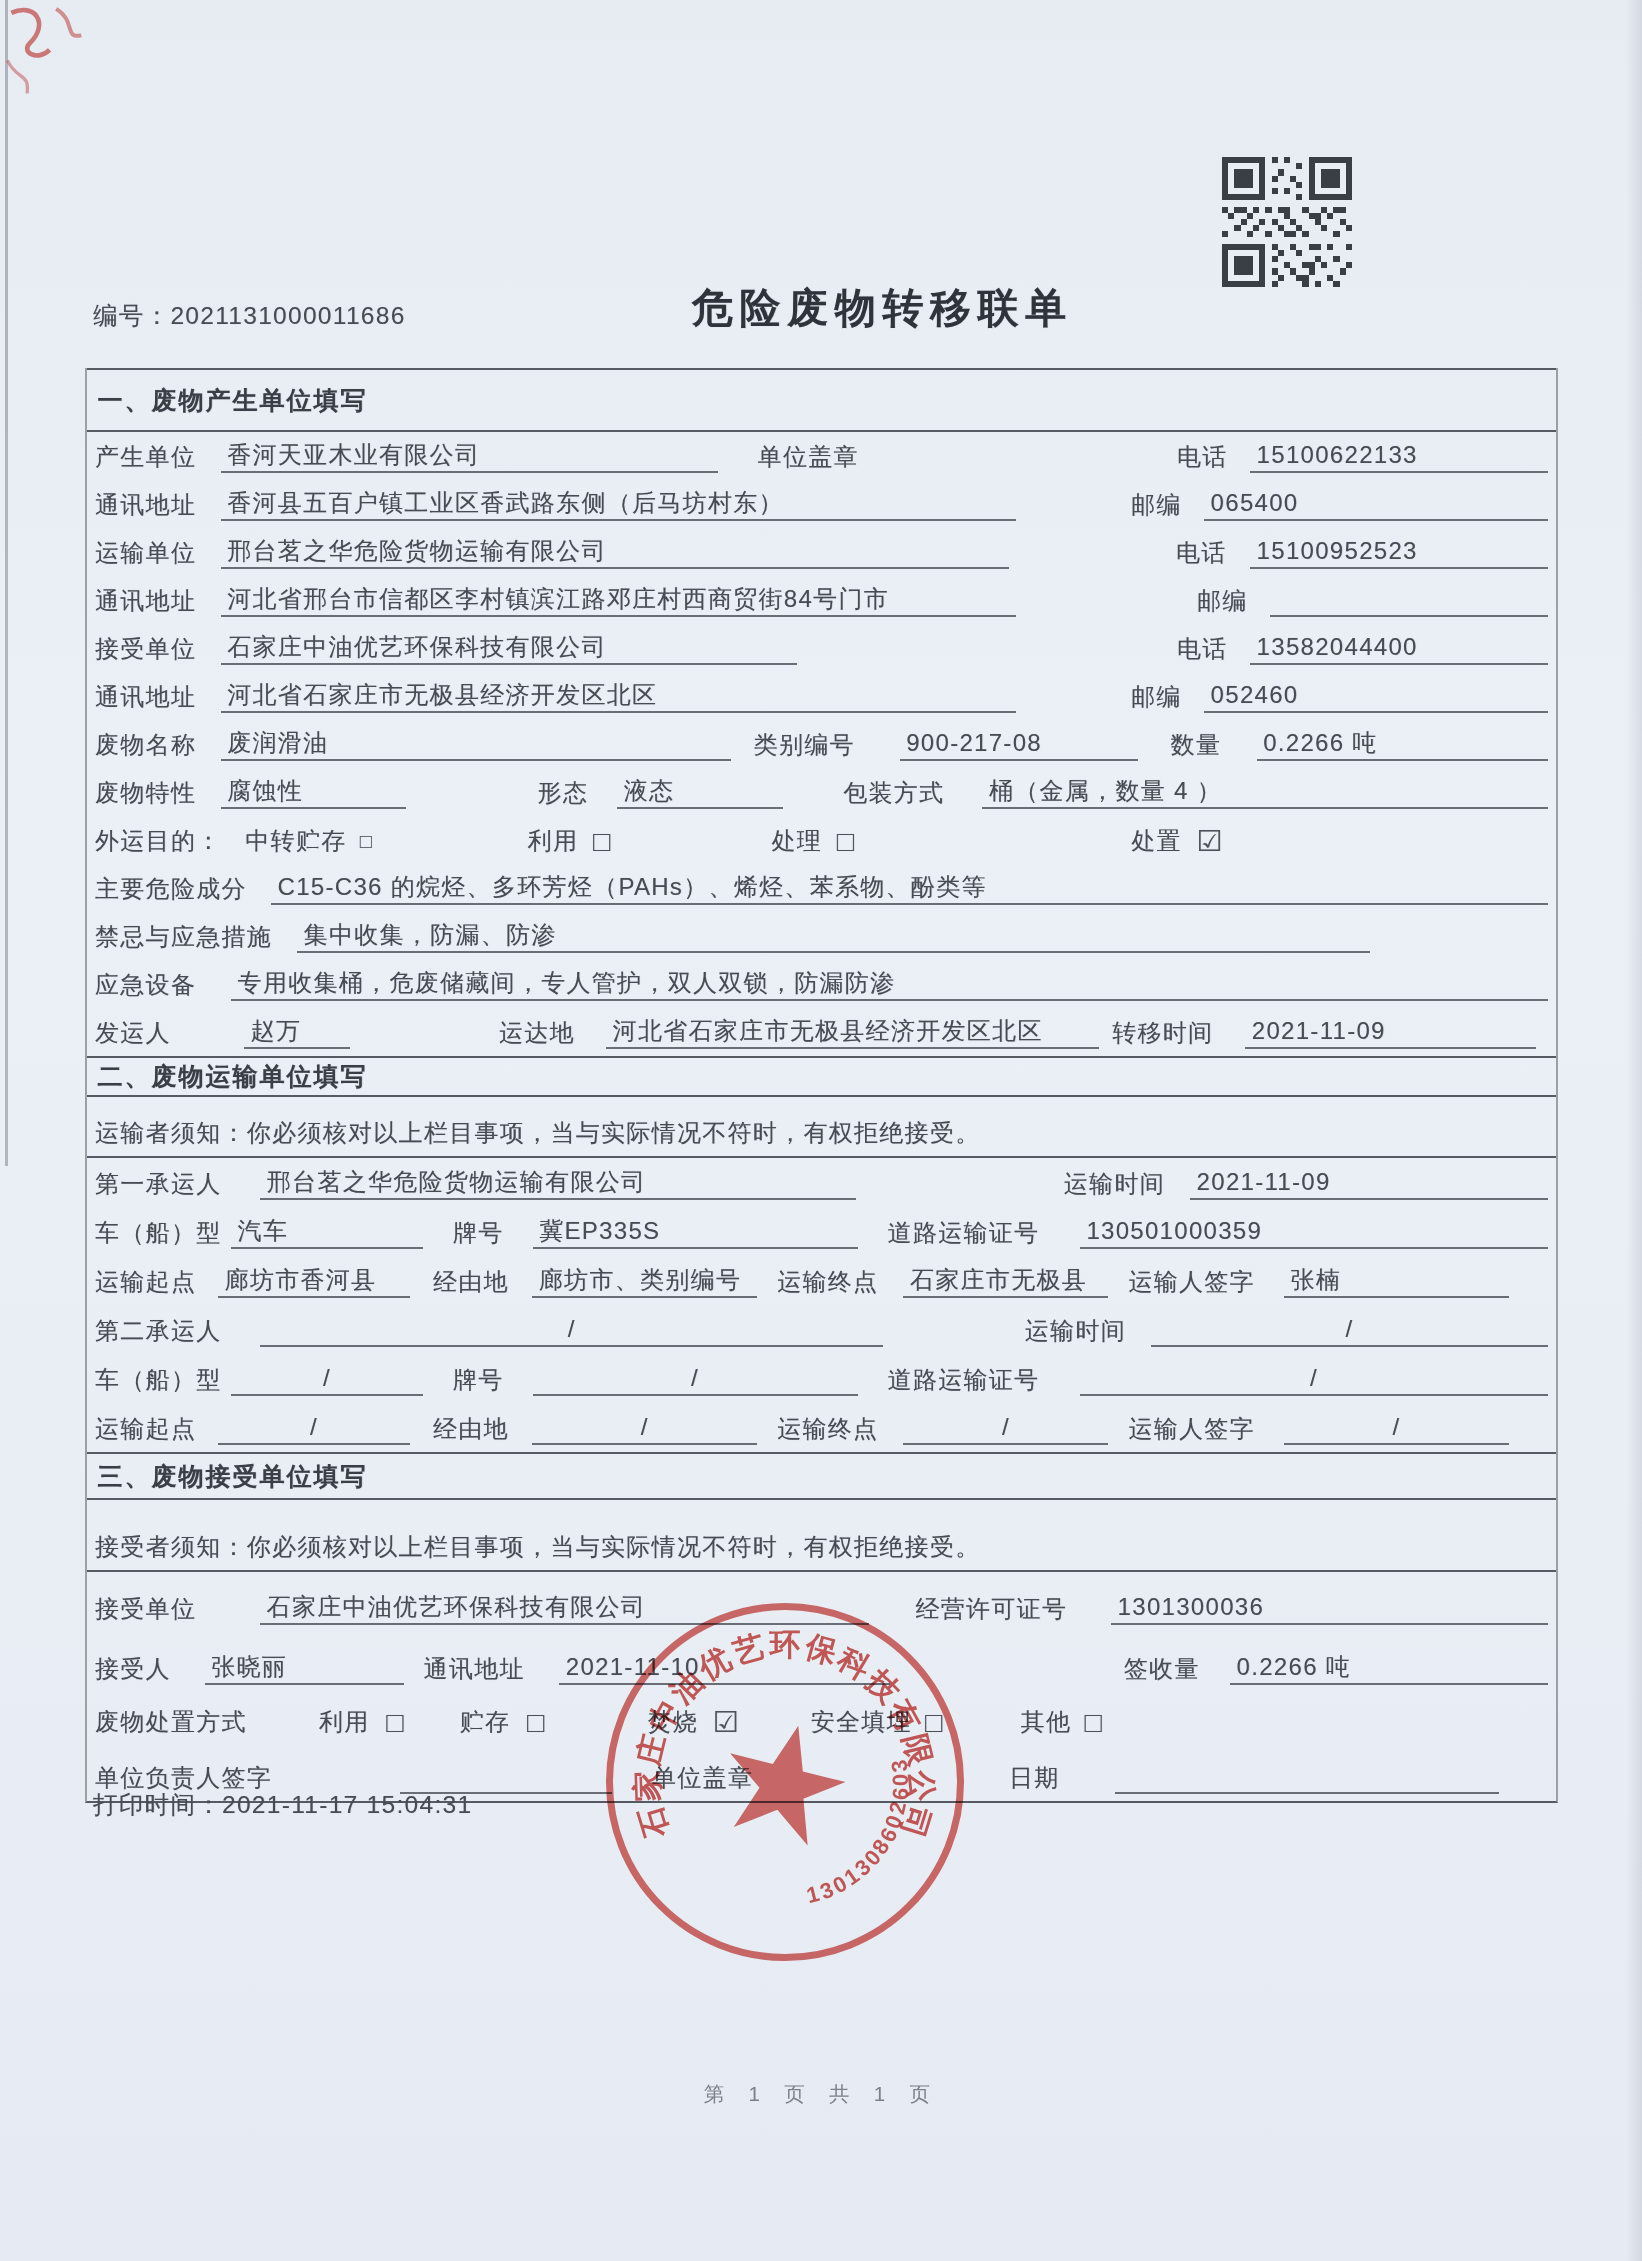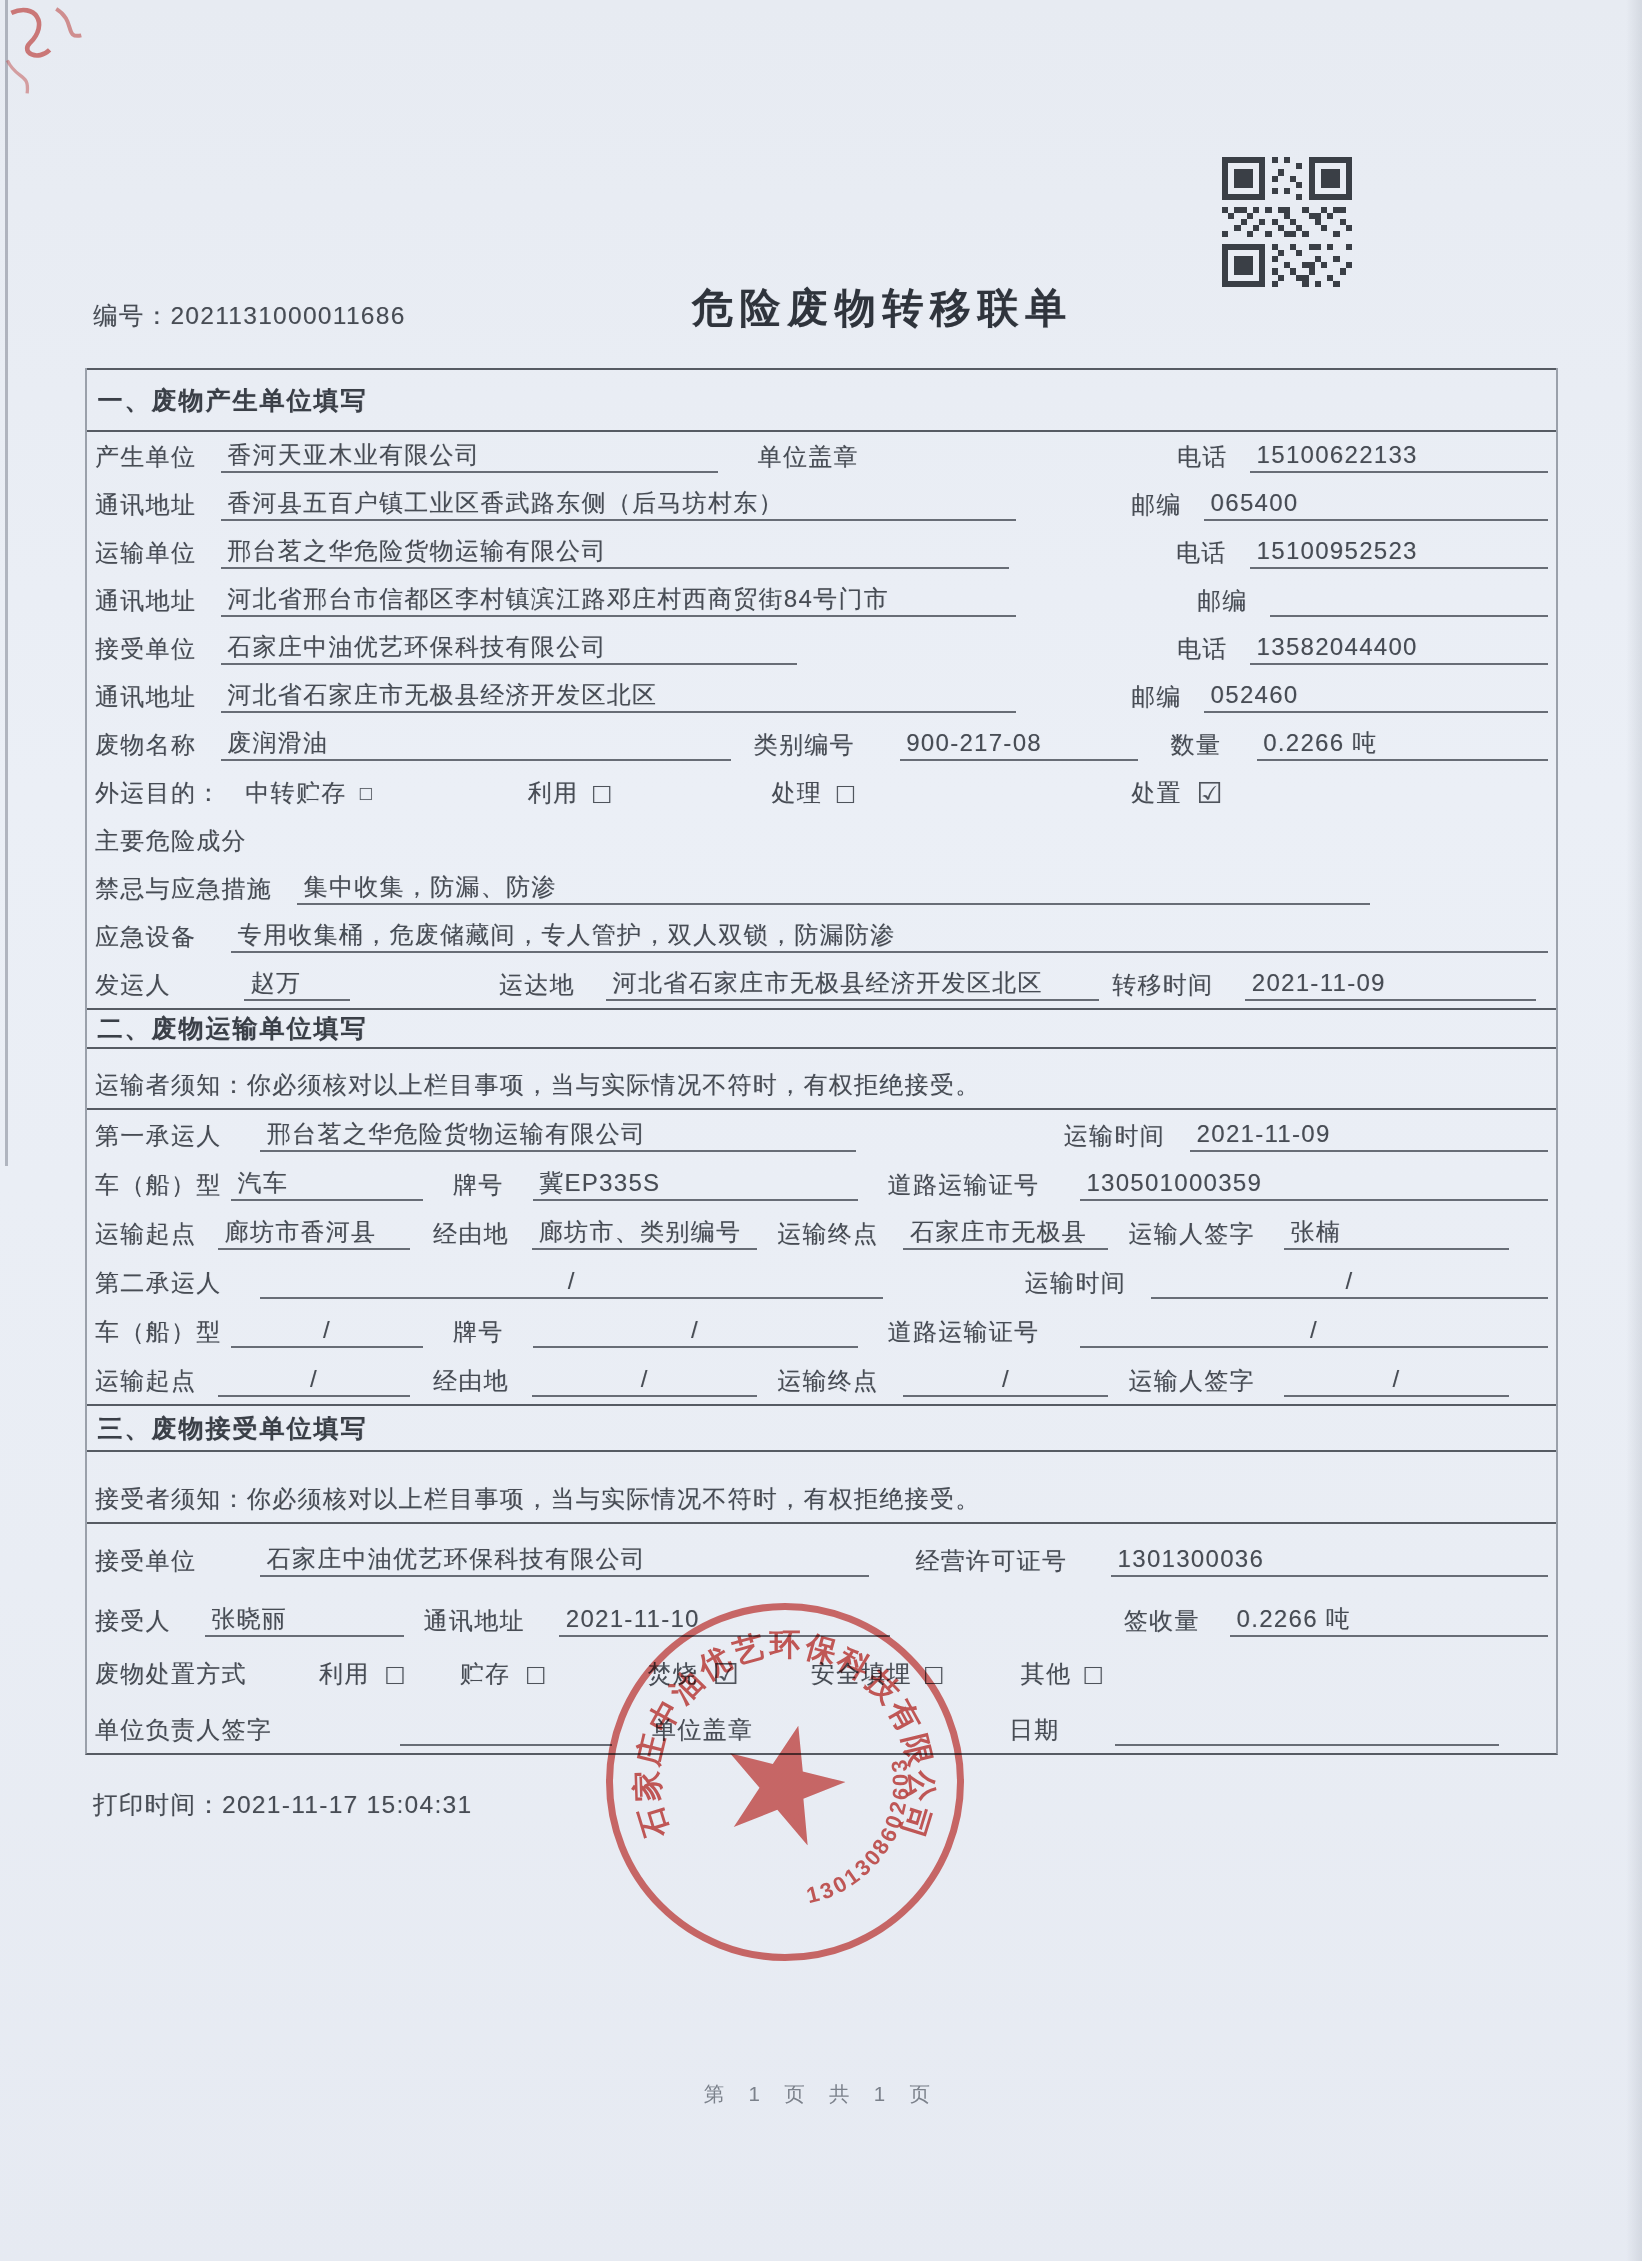--- a/index.html
+++ b/index.html
@@ -204,35 +204,44 @@
 
     <div class="row" style="height:48px">
       <span class="lbl" style="width:119px">废物名称</span>
       <span class="val" style="width:510px;margin-left:6.6px">废润滑油</span>
       <span class="lbl" style="width:126px;margin-left:23px">类别编号</span>
       <span class="val" style="width:238px;margin-left:20px">900-217-08</span>
       <span class="lbl" style="width:63px;margin-left:33px">数量</span>
       <span class="val" style="flex:1;margin-left:23px">0.2266 吨</span>
     </div>
 
+    <div class="row" style="height:48px">
+      <span class="lbl" style="width:119px">废物特性</span>
+      <span class="val" style="width:185px;margin-left:6.6px">腐蚀性</span>
+      <span class="lbl" style="width:63px;margin-left:132px">形态</span>
+      <span class="val" style="width:166px;margin-left:16.6px">液态</span>
+      <span class="lbl" style="width:126px;margin-left:60px">包装方式</span>
+      <span class="val" style="flex:1;margin-left:13.2px">桶（金属，数量 4 ）</span>
+    </div>
 
     <div class="row" style="height:48px">
       <span class="lbl" style="width:139px">外运目的：</span>
       <span class="lbl" style="margin-left:11.3px">中转贮存</span>
       <span class="mark sm" style="margin-left:13.2px">□</span>
       <span class="lbl" style="margin-left:156px">利用</span>
       <span class="mark" style="margin-left:14.6px">□</span>
       <span class="lbl" style="margin-left:161px">处理</span>
       <span class="mark" style="margin-left:14.6px">□</span>
       <span class="lbl" style="margin-left:277px">处置</span>
       <span class="mark" style="margin-left:14.6px">☑</span>
     </div>
 
     <div class="row" style="height:48px">
       <span class="lbl" style="width:166px">主要危险成分</span>
+      <span class="val" style="flex:1;margin-left:10px">C15-C36 的烷烃、多环芳烃（PAHs）、烯烃、苯系物、酚类等</span>
     </div>
 
     <div class="row" style="height:48px">
       <span class="lbl" style="width:192px">禁忌与应急措施</span>
       <span class="val" style="width:1073px;margin-left:10px">集中收集，防漏、防渗</span>
     </div>
 
     <div class="row" style="height:48px">
       <span class="lbl" style="width:126px">应急设备</span>
       <span class="val" style="flex:1;margin-left:10px">专用收集桶，危废储藏间，专人管护，双人双锁，防漏防渗</span>

